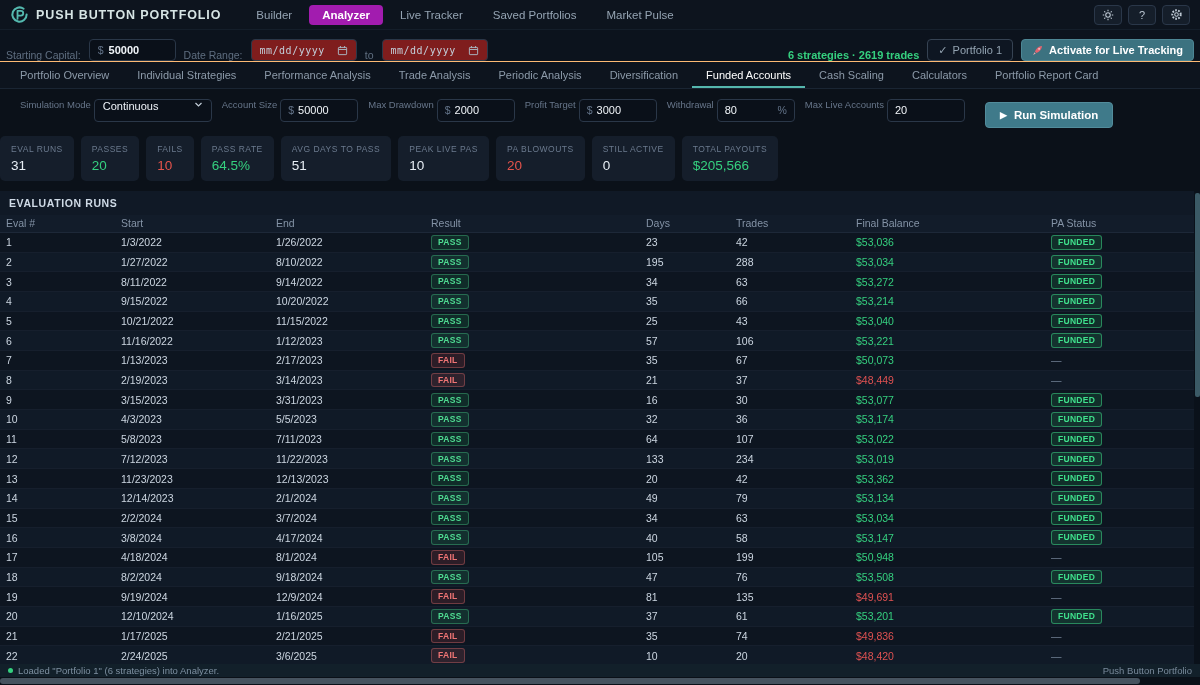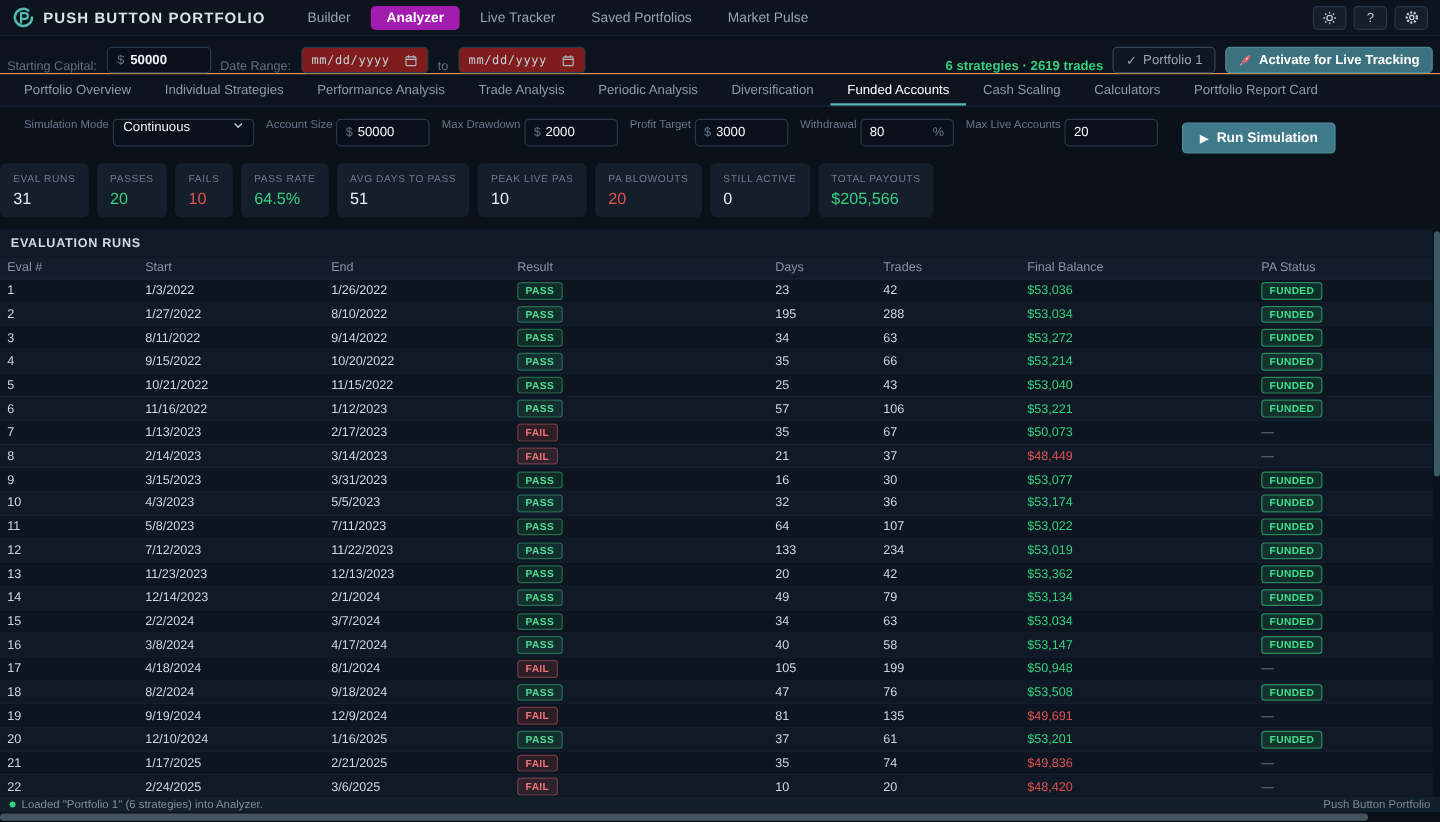--- a/index.html
+++ b/index.html
@@ -346,21 +346,21 @@
         <div class="td">1/13/2023</div>
         <div class="td">2/17/2023</div>
         <div class="td"><span class="badge fail">FAIL</span></div>
         <div class="td">35</div>
         <div class="td">67</div>
         <div class="td green">$50,073</div>
         <div class="td"><span class="dash">—</span></div>
       </div>
       <div class="trow">
         <div class="td">8</div>
-        <div class="td">2/14/2023</div>
+        <div class="td">2/19/2023</div>
         <div class="td">3/14/2023</div>
         <div class="td"><span class="badge fail">FAIL</span></div>
         <div class="td">21</div>
         <div class="td">37</div>
         <div class="td red">$48,449</div>
         <div class="td"><span class="dash">—</span></div>
       </div>
       <div class="trow">
         <div class="td">9</div>
         <div class="td">3/15/2023</div>

